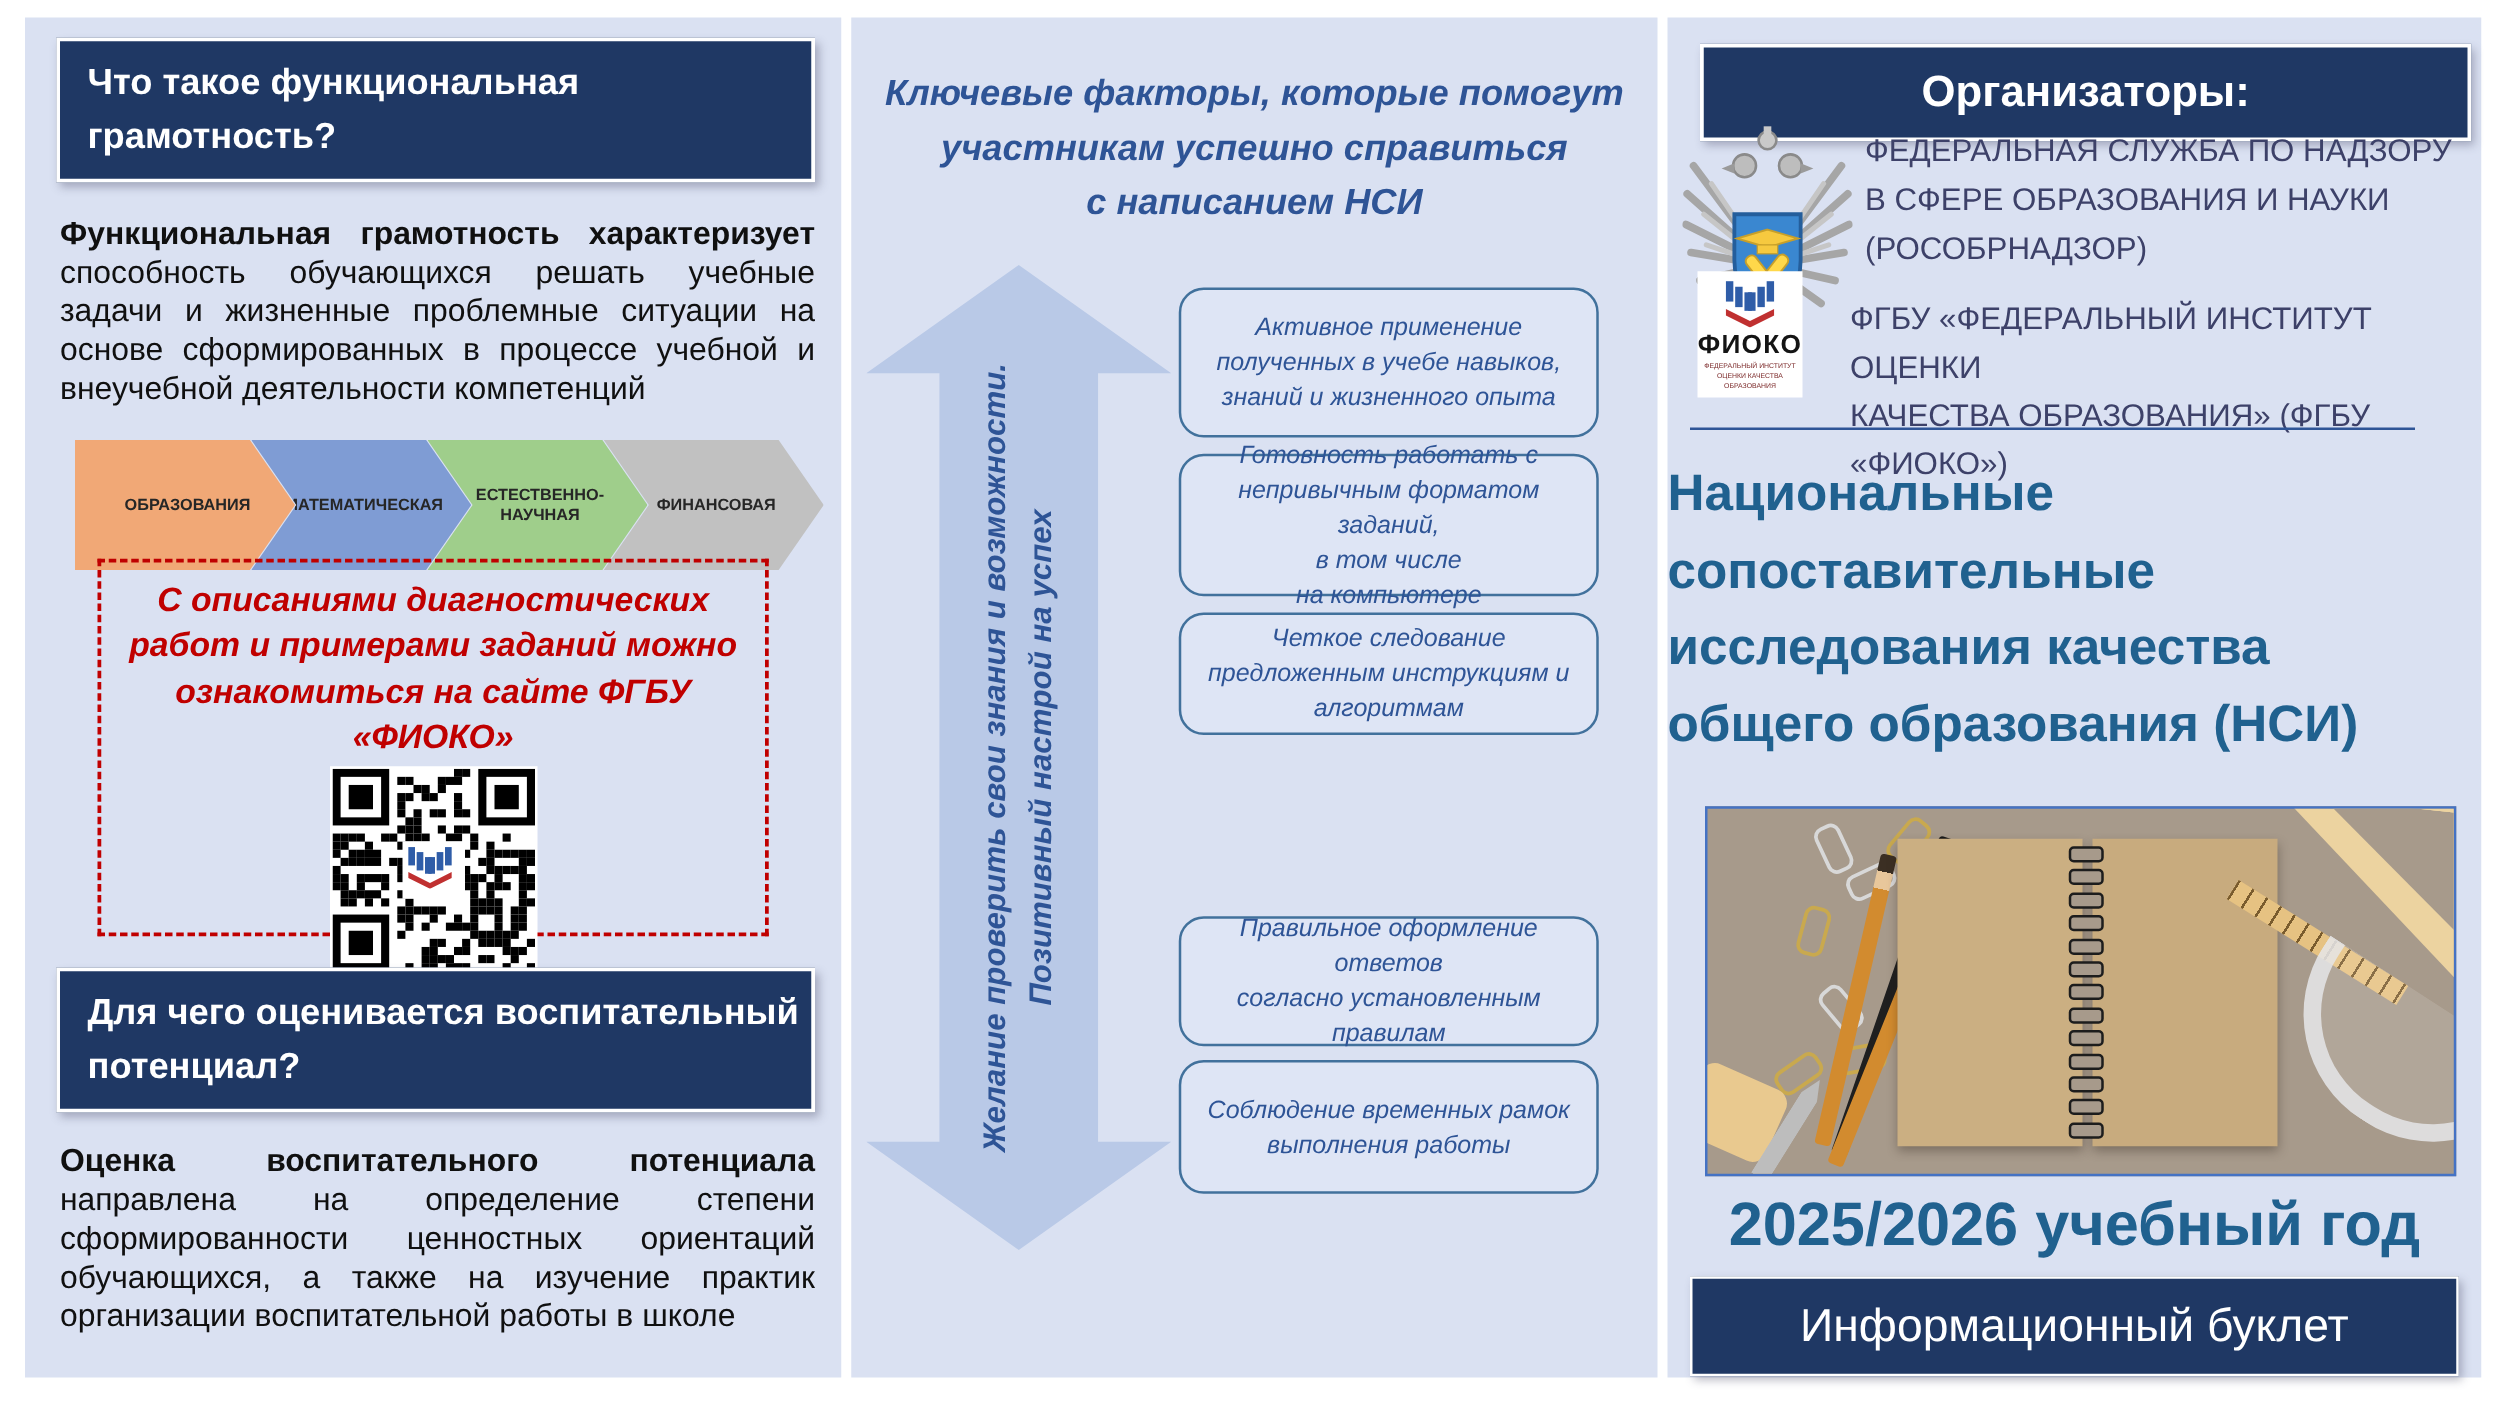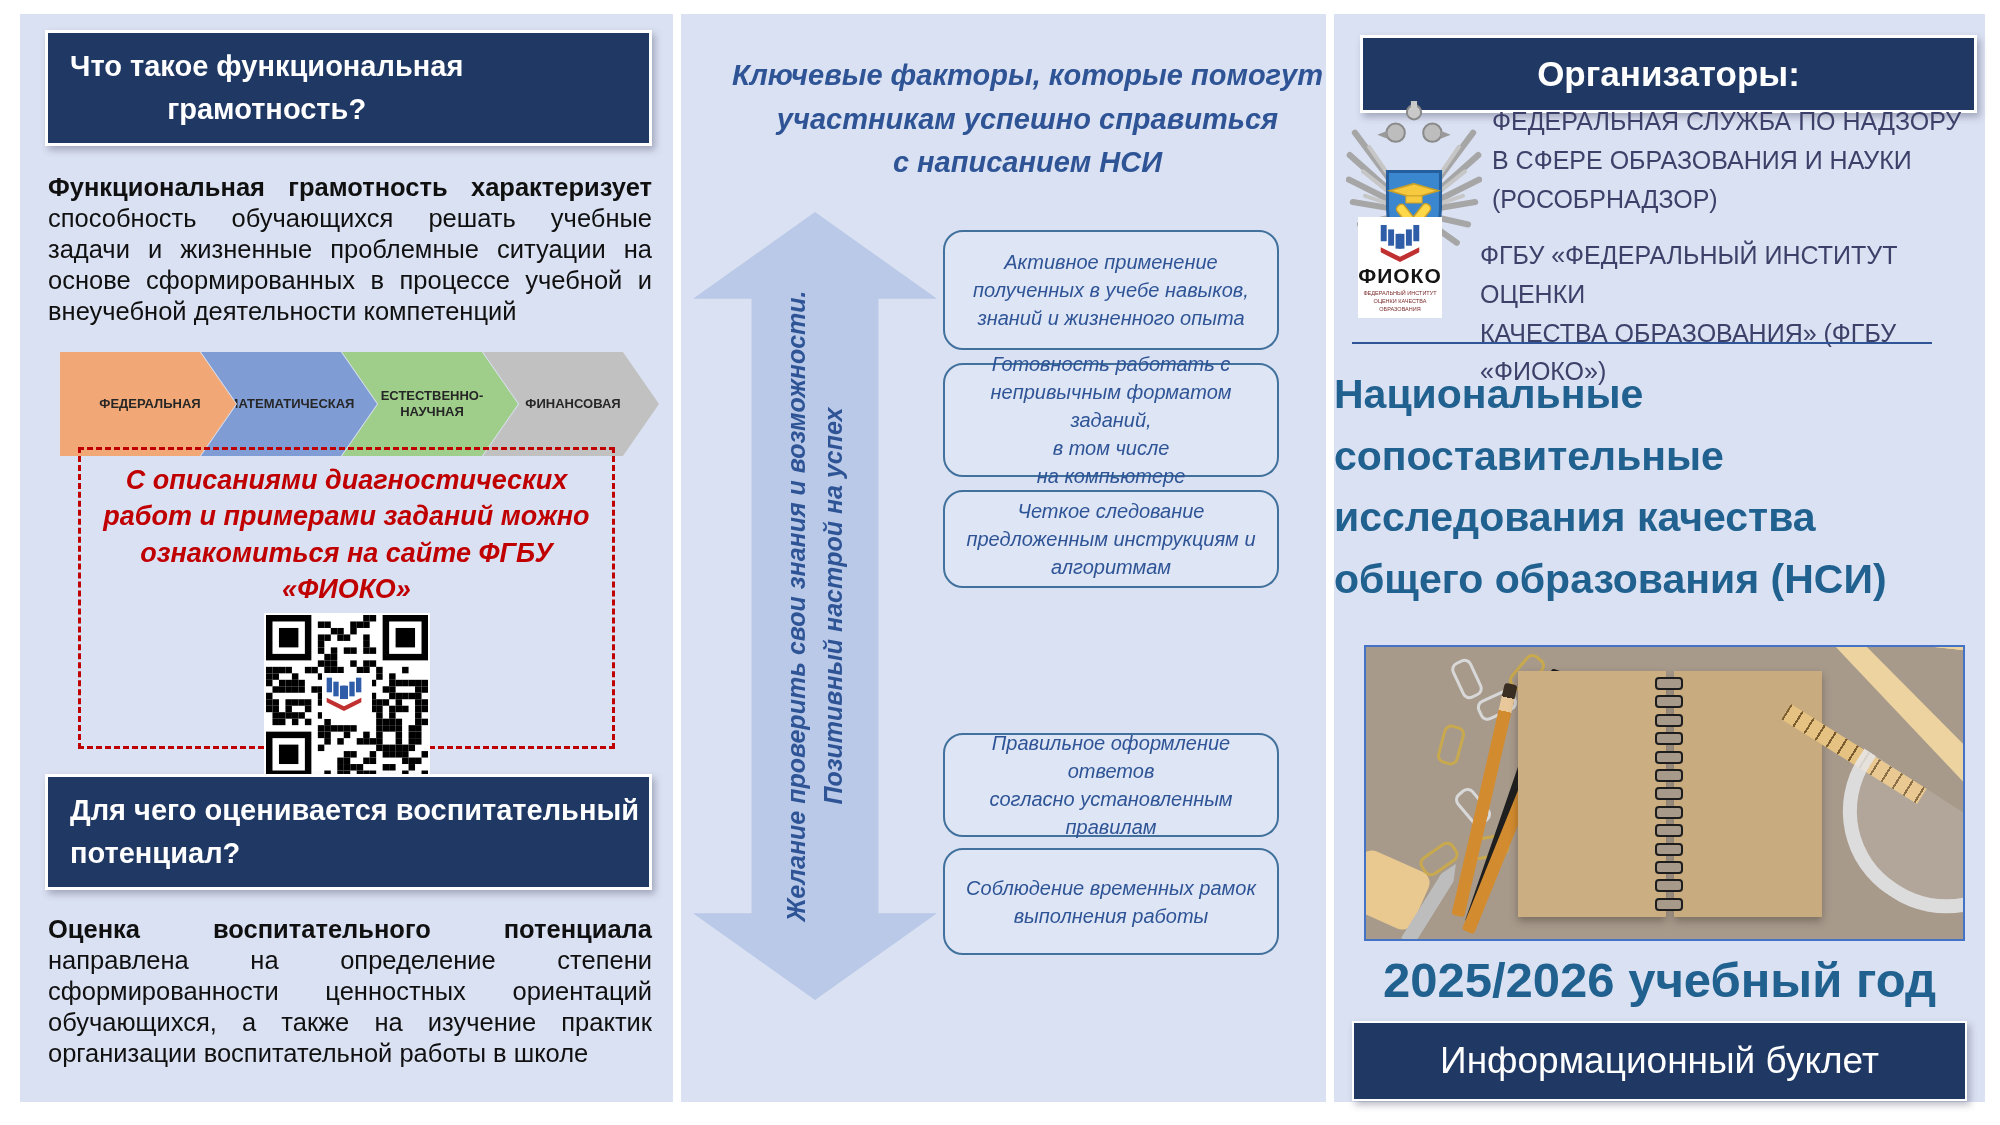--- a/index.html
+++ b/index.html
@@ -35,21 +35,21 @@
            border:3px dashed #c00000;box-sizing:border-box;text-align:center;}
   .qr-note-text{margin-top:12px;font-size:27px;font-weight:bold;font-style:italic;
                 color:#c00000;line-height:1.35;}
   .qr-wrap{position:relative;width:166px;height:166px;margin:5px auto 0;background:#fff;}
   .qr-wrap svg{position:absolute;left:2px;top:2px;}
   .qr-logo{position:absolute;left:58px;top:60px;width:50px;height:46px;background:#fff;
            display:flex;align-items:center;justify-content:center;}
 
   
   .mid-title{position:absolute;left:0;top:40px;width:100%;text-align:center;
-             font-size:29px;font-weight:bold;font-style:italic;color:#2e5496;line-height:1.5;margin-left:24px;}
+             font-size:29px;font-weight:bold;font-style:italic;color:#2e5496;line-height:1.5;}
   .big-arrow{position:absolute;left:12px;top:198px;width:244px;height:788px;background:#b9c9e7;
              clip-path:polygon(50% 0%,100% 11%,76% 11%,76% 89%,100% 89%,50% 100%,0% 89%,24% 89%,24% 11%,0% 11%);}
   .arrow-text{position:absolute;left:134px;top:592px;width:700px;height:86px;
               transform:translate(-50%,-50%) rotate(-90deg);
               display:flex;flex-direction:column;align-items:center;justify-content:center;
               font-size:25px;font-weight:bold;font-style:italic;color:#2e5496;line-height:1.5;
               text-align:center;}
   .factor{position:absolute;left:262px;width:336px;box-sizing:border-box;
           border:2px solid #41719c;border-radius:20px;background:#dee5f5;
           display:flex;align-items:center;justify-content:center;text-align:center;
@@ -95,30 +95,30 @@
         font-size:49px;font-weight:bold;color:#20618f;}
   .footer-bar{left:18px;top:1007px;width:615px;height:80px;justify-content:center;
               font-size:37px;font-weight:500;border-width:2px;}
 </style>
 </head>
 <body>
 
 <div class="page">
 
   <div class="panel panel-left">
-    <div class="navy-box hdr-left" style="top:16px;text-align:center;">
+    <div class="navy-box hdr-left" style="top:16px;">
       <span class="pre">Что такое функциональная
 грамотность?</span>
     </div>
 
     <p class="para" style="top:158px;"><b>Функциональная грамотность характеризует</b><span> способность обучающихся решать учебные задачи и жизненные проблемные ситуации на основе сформированных в процессе учебной и внеучебной деятельности компетенций</span></p>
 
     <div class="chev-band">
       <div class="chev chev-first" style="left: 0px; background: rgb(241, 168, 118);">
-        <span class="pre">ФЕДЕРАЛЬНАЯ</span>
+        <span class="pre">ОБРАЗОВАНИЯ</span>
       </div>
       <div class="chev chev-next" style="left: 141px; background: rgb(127, 156, 212);">
         <span class="pre">МАТЕМАТИЧЕСКАЯ</span>
       </div>
       <div class="chev chev-next" style="left: 282px; background: rgb(159, 206, 139);">
         <span class="pre">ЕСТЕСТВЕННО-
 НАУЧНАЯ</span>
       </div>
       <div class="chev chev-next" style="left: 423px; background: rgb(193, 193, 193);">
         <span class="pre">ФИНАНСОВАЯ</span>

